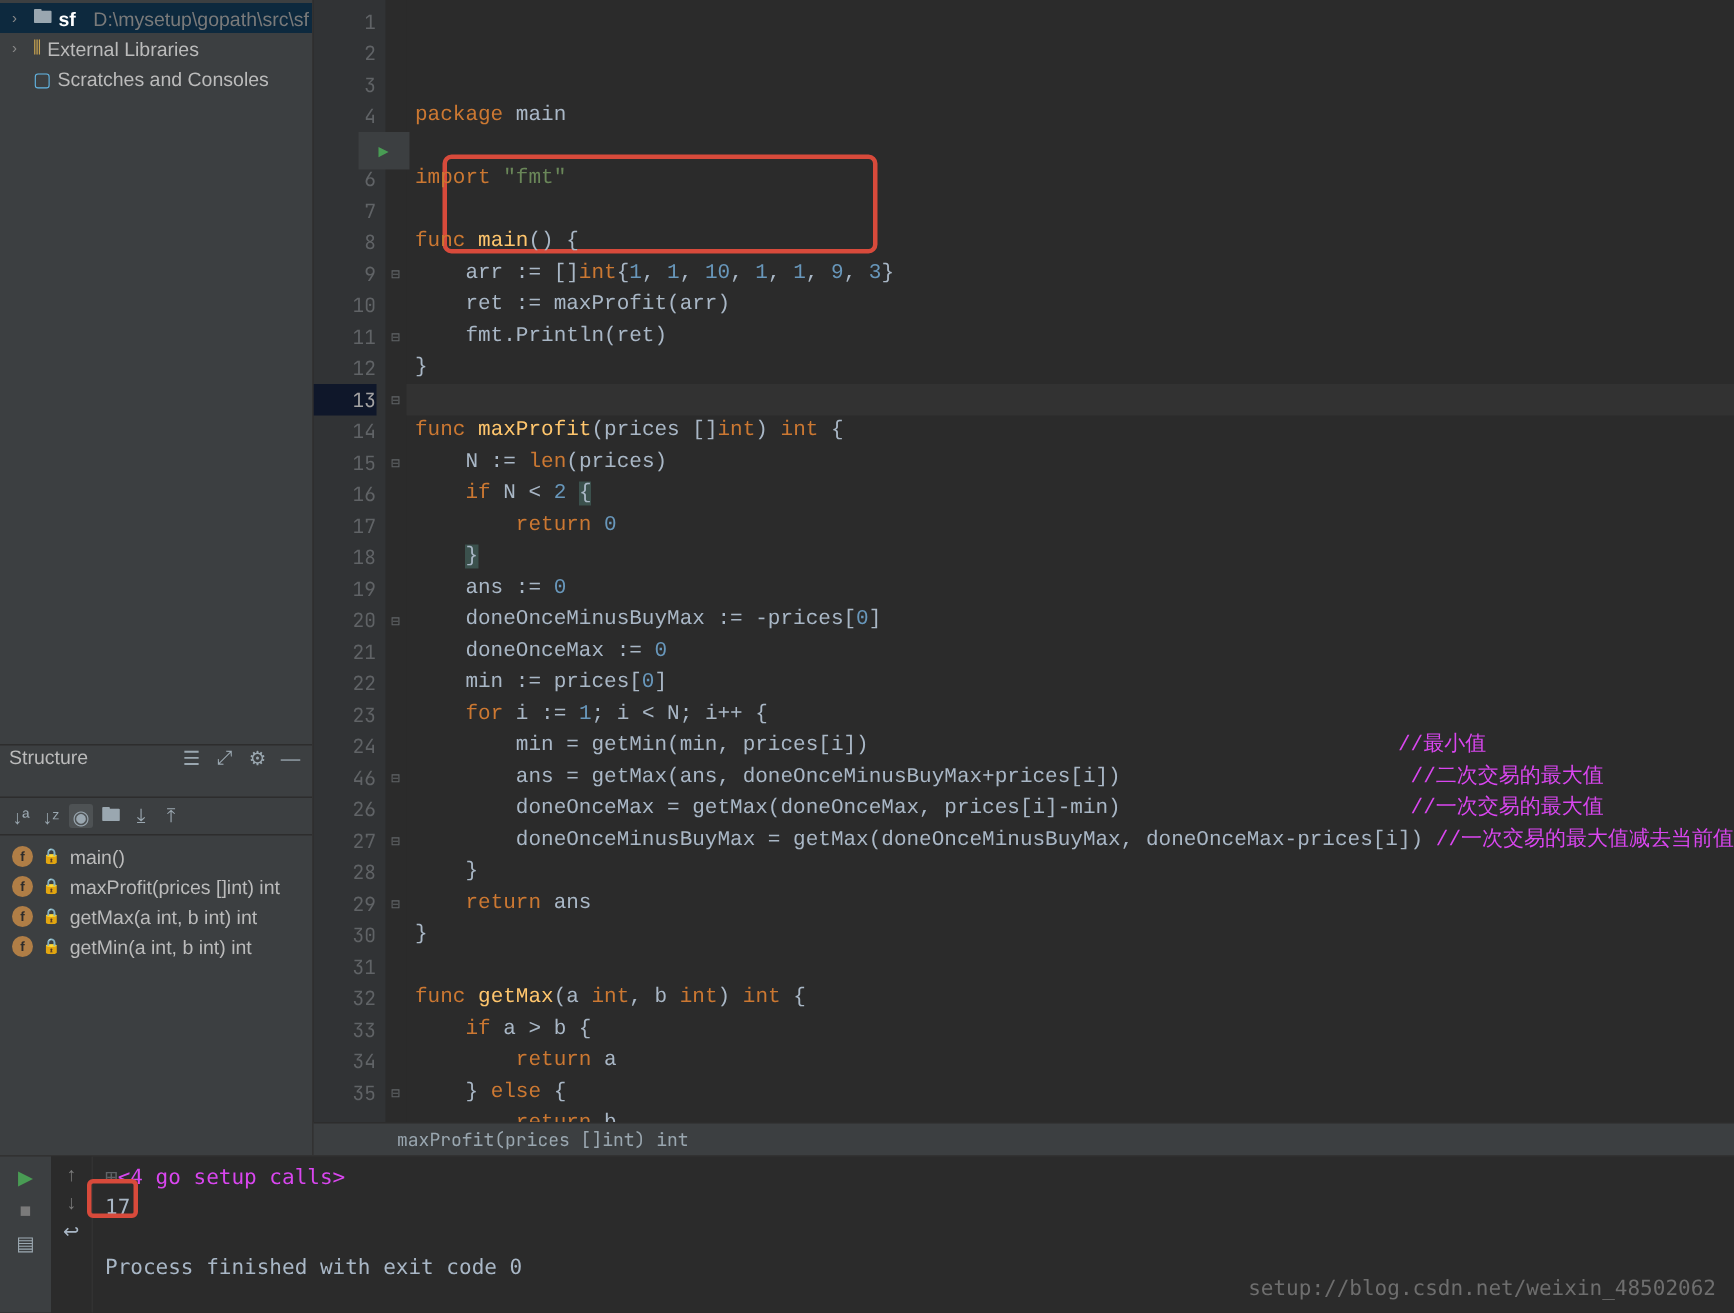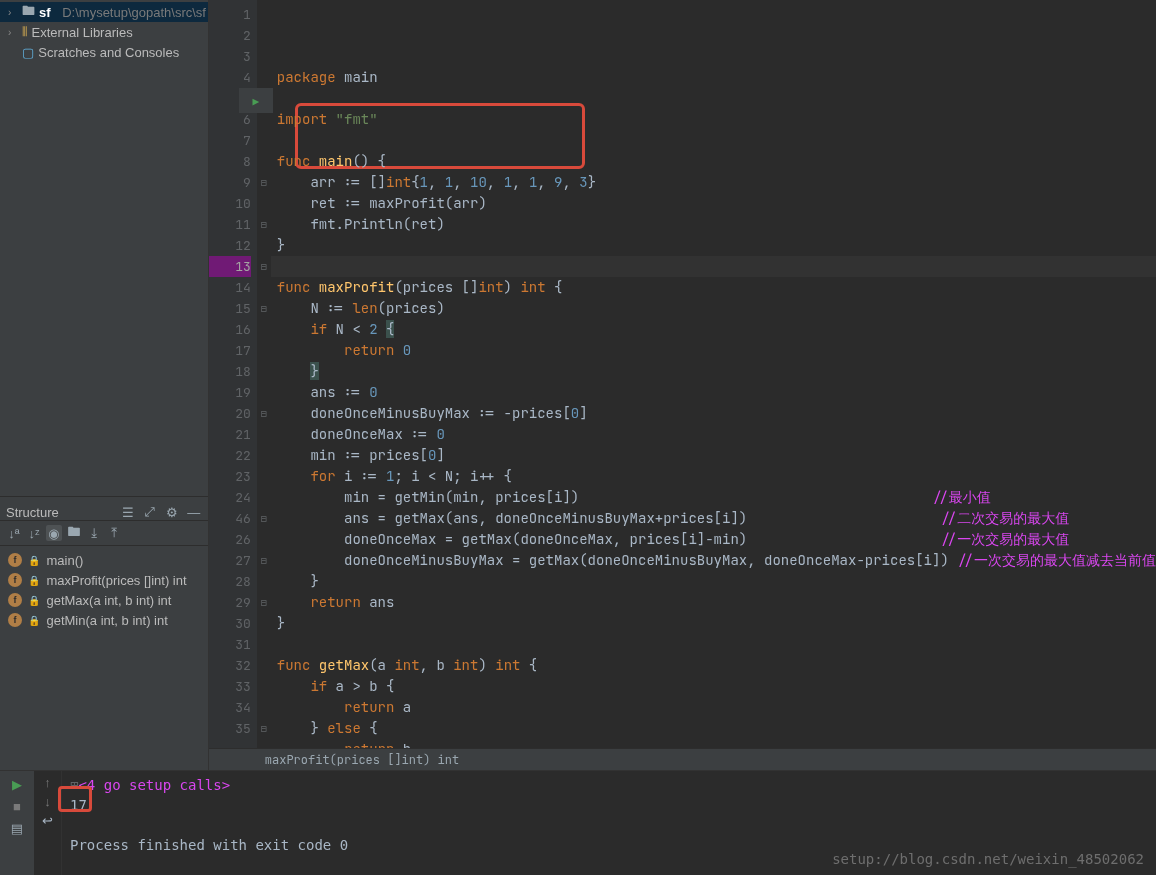--- a/index.html
+++ b/index.html
@@ -39,26 +39,26 @@
   padding-left: 8px;
   color: #bbbbbb;
   gap: 4px;
 }
 .tree-row.selected { background: #0d293e; color: #ffffff; }
 .chev { width: 10px; display:inline-block; color:#888; font-size:10px; }
 .folder-icon { color:#9aa7b0; }
 .lib-icon { color:#c7a351; }
 .path-dim { color:#7a7a7a; }
 .structure-head {
-  height: 25px;
+  height: 36px;
   background: #3c3f41;
   border-top: 1px solid #2d2d2d;
   border-bottom: 1px solid #2d2d2d;
   display:flex;
-  align-items:flex-end;
+  align-items:flex-start;
   padding: 0 6px;
   gap: 6px;
   color: #bbbbbb;
 }
 .structure-head .title { flex:1; }
 .structure-head .icon, .toolbar .icon { width:16px; height:16px; display:flex; align-items:center; justify-content:center; color:#9aa7b0; }
 .toolbar { display:flex; gap:4px; padding:4px 6px; border-bottom:1px solid #2d2d2d; }
 .toolbar .sel { background:#4e5254; border-radius:2px; }
 .structure-list { padding:4px 0; }
 .s-row { display:flex; align-items:center; height:20px; padding-left:8px; gap:6px; color:#bbbbbb; }
@@ -108,21 +108,21 @@
 .comment { color:#d946ef; }
 .intkw { color:#cc7832; }
 .pkg { color:#a9b7c6; }
 .redbox {
   position:absolute;
   border: 3px solid #d84a3b;
   border-radius: 6px;
   pointer-events:none;
 }
 .caret-line { position:absolute; left:0; right:0; height:21px; background:#323232; z-index:0; }
-.code-line { position:relative; z-index:1; }
+.code-line { position:relative; z-index:1;font-family:Liberation Mono, monospace; }
 .breadcrumb {
   height: 22px;
   background:#3c3f41;
   border-top:1px solid #2d2d2d;
   color:#9aa7b0;
   font-size:12px;
   padding-left: 56px;
   display:flex;
   align-items:center;
 }
@@ -182,21 +182,21 @@
   bottom:6px;
   color:#6e6e6e;
   font-size:14px;
 }
 .redbox2 {
   position:absolute;
   border:3px solid #d84a3b;
   border-radius:4px;
   pointer-events:none;
 }
-.caret-ln { background:#701a75; color:#a4a3a3 !important; }
+.caret-ln { background:#0f172a; color:#a4a3a3 !important; }
 </style>
 </head>
 <body>
 
 <div class="workspace">
   <div class="left-panel">
     <div class="project-tree">
       <div class="tree-row selected">
         <span class="chev">›</span>
         <span class="folder-icon">🖿</span>

